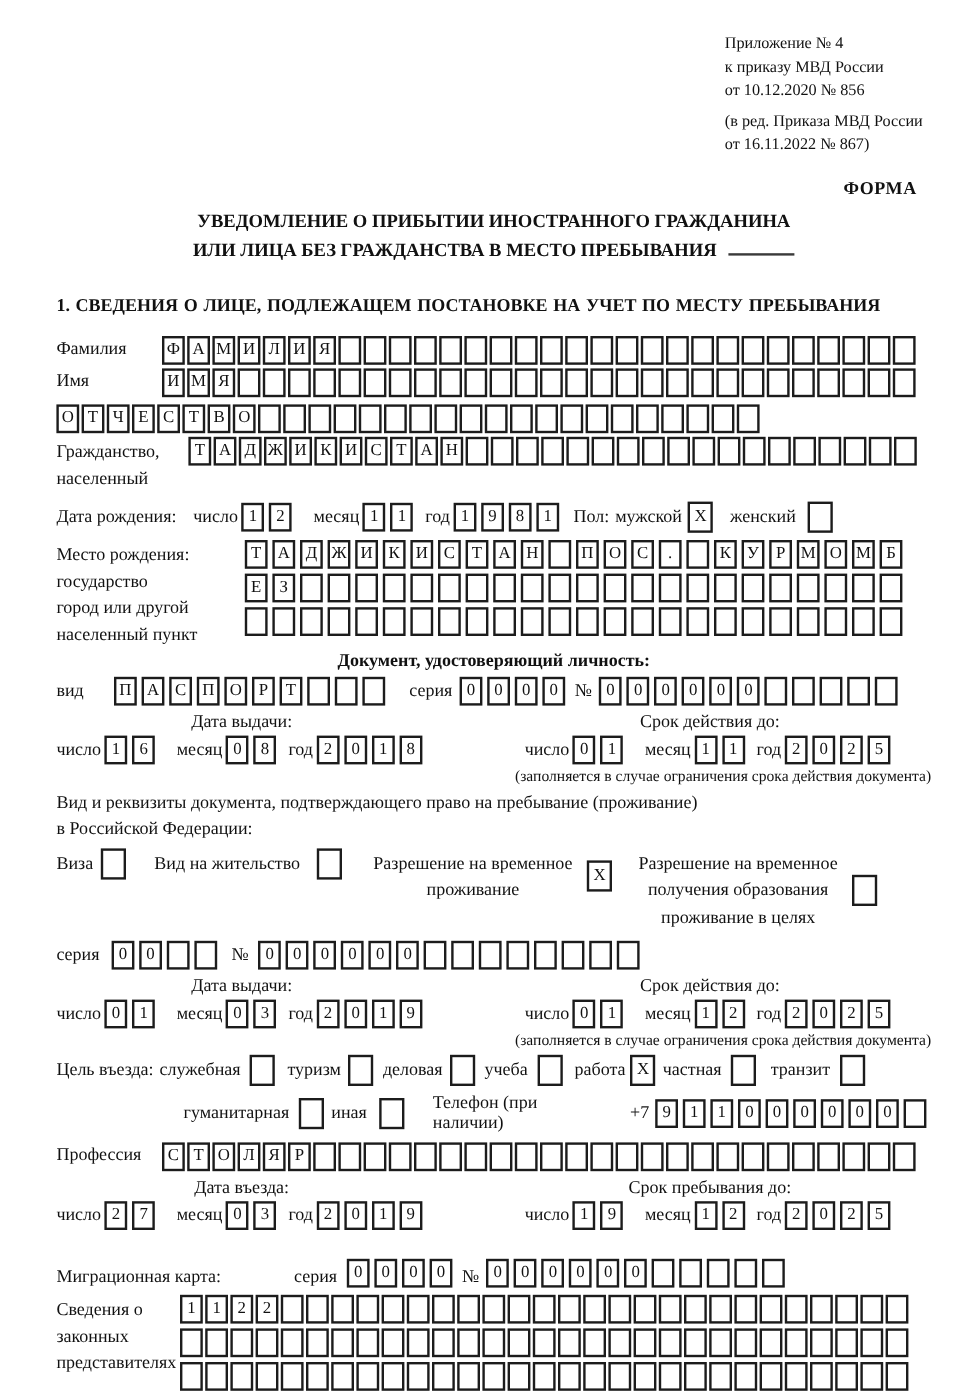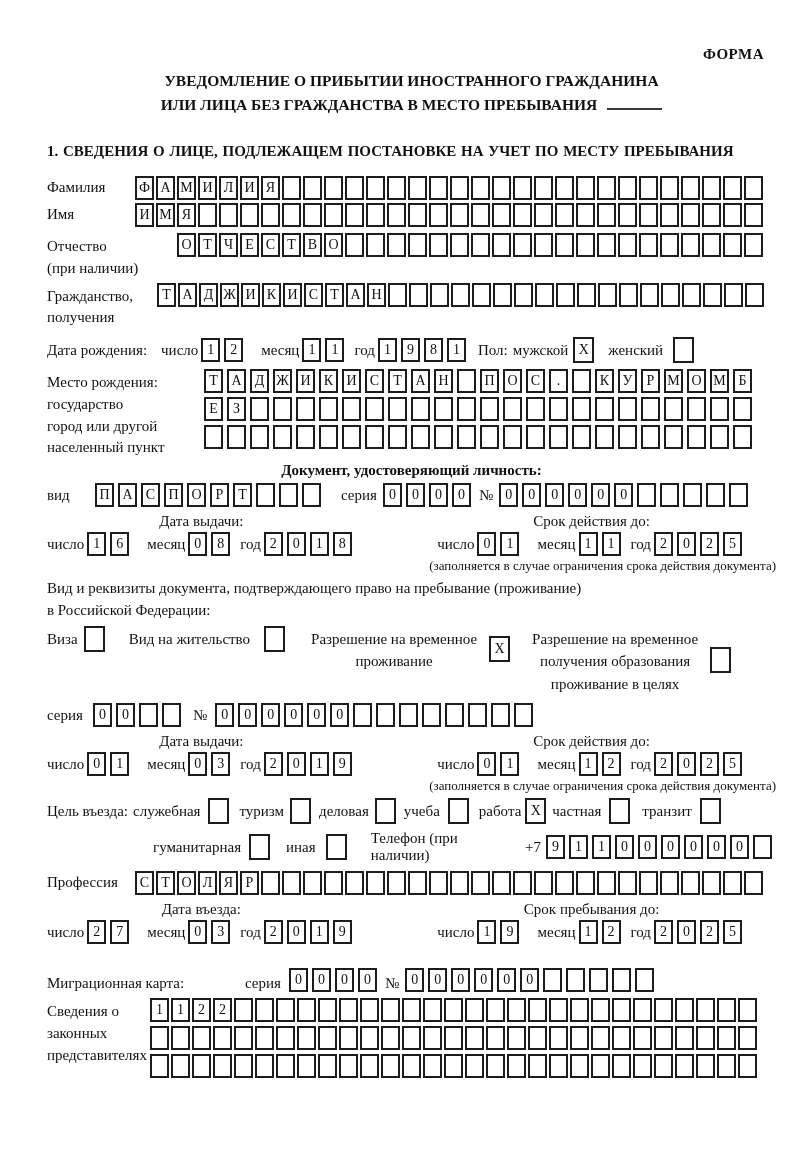--- a/index.html
+++ b/index.html
@@ -44,20 +44,27 @@
   .cb-item { display:flex; align-items:center; }
   .cb-item .boxrow { margin-left:6px; margin-top:-2px; }
   .cb-center { text-align:center; line-height:1.5; }
   .stackrows > .boxrow { margin-bottom:4px; display:flex; }
 </style>
 </head>
 <body>
 
 <div class="page">
 
+  <div class="hdr-block">
+    <div>Приложение № 4</div>
+    <div>к приказу МВД России</div>
+    <div>от 10.12.2020 № 856</div>
+    <div class="hdr-gap">(в ред. Приказа МВД России</div>
+    <div>от 16.11.2022 № 867)</div>
+  </div>
 
   <div class="form-label">ФОРМА</div>
 
   <div class="title">
     <div>УВЕДОМЛЕНИЕ О ПРИБЫТИИ ИНОСТРАННОГО ГРАЖДАНИНА</div>
     <div><span>ИЛИ ЛИЦА БЕЗ ГРАЖДАНСТВА В МЕСТО ПРЕБЫВАНИЯ</span><span class="blank-line"></span></div>
   </div>
 
   <div class="sec-heading">1. СВЕДЕНИЯ О ЛИЦЕ, ПОДЛЕЖАЩЕМ ПОСТАНОВКЕ НА УЧЕТ ПО МЕСТУ ПРЕБЫВАНИЯ</div>
 
@@ -127,24 +134,20 @@
         <span class="cell"></span>
         <span class="cell"></span>
         <span class="cell"></span>
         <span class="cell"></span>
         <span class="cell"></span>
         <span class="cell"></span>
       </div>
   </div>
 
   <div class="frow" style="margin-top:6px">
-    <div class="flabel lh" style="width:130px">
-      <div>Отчество</div>
-      <div>(при наличии)</div>
-    </div>
     <div class="boxrow">
         <span class="cell">О</span>
         <span class="cell">Т</span>
         <span class="cell">Ч</span>
         <span class="cell">Е</span>
         <span class="cell">С</span>
         <span class="cell">Т</span>
         <span class="cell">В</span>
         <span class="cell">О</span>
         <span class="cell"></span>
@@ -166,21 +169,21 @@
         <span class="cell"></span>
         <span class="cell"></span>
         <span class="cell"></span>
         <span class="cell"></span>
       </div>
   </div>
 
   <div class="frow">
     <div class="flabel lh" style="width:110px">
       <div>Гражданство,</div>
-      <div>получения</div>
+      <div>населенный</div>
     </div>
     <div class="boxrow">
         <span class="cell">Т</span>
         <span class="cell">А</span>
         <span class="cell">Д</span>
         <span class="cell">Ж</span>
         <span class="cell">И</span>
         <span class="cell">К</span>
         <span class="cell">И</span>
         <span class="cell">С</span>
@@ -558,21 +561,21 @@
     <span class="boxrow cb1" style="margin-left:8px">
         <span class="cell"></span>
       </span>
   </div>
 
   <div class="frow" style="align-items:center; margin-top:6px; padding-left:106px">
     <span>гуманитарная</span>
     <span class="boxrow cb1" style="margin-left:8px">
         <span class="cell"></span>
       </span>
-    <span style="margin-left:14px">иная</span>
+    <span style="margin-left:4px">иная</span>
     <span class="boxrow cb1" style="margin-left:10px">
         <span class="cell"></span>
       </span>
     <span style="margin-left:22px">Телефон (при наличии)</span>
     <span style="margin-left:18px; margin-right:5px">+7</span>
     <span class="boxrow sp">
         <span class="cell">9</span>
         <span class="cell">1</span>
         <span class="cell">1</span>
         <span class="cell">0</span>

